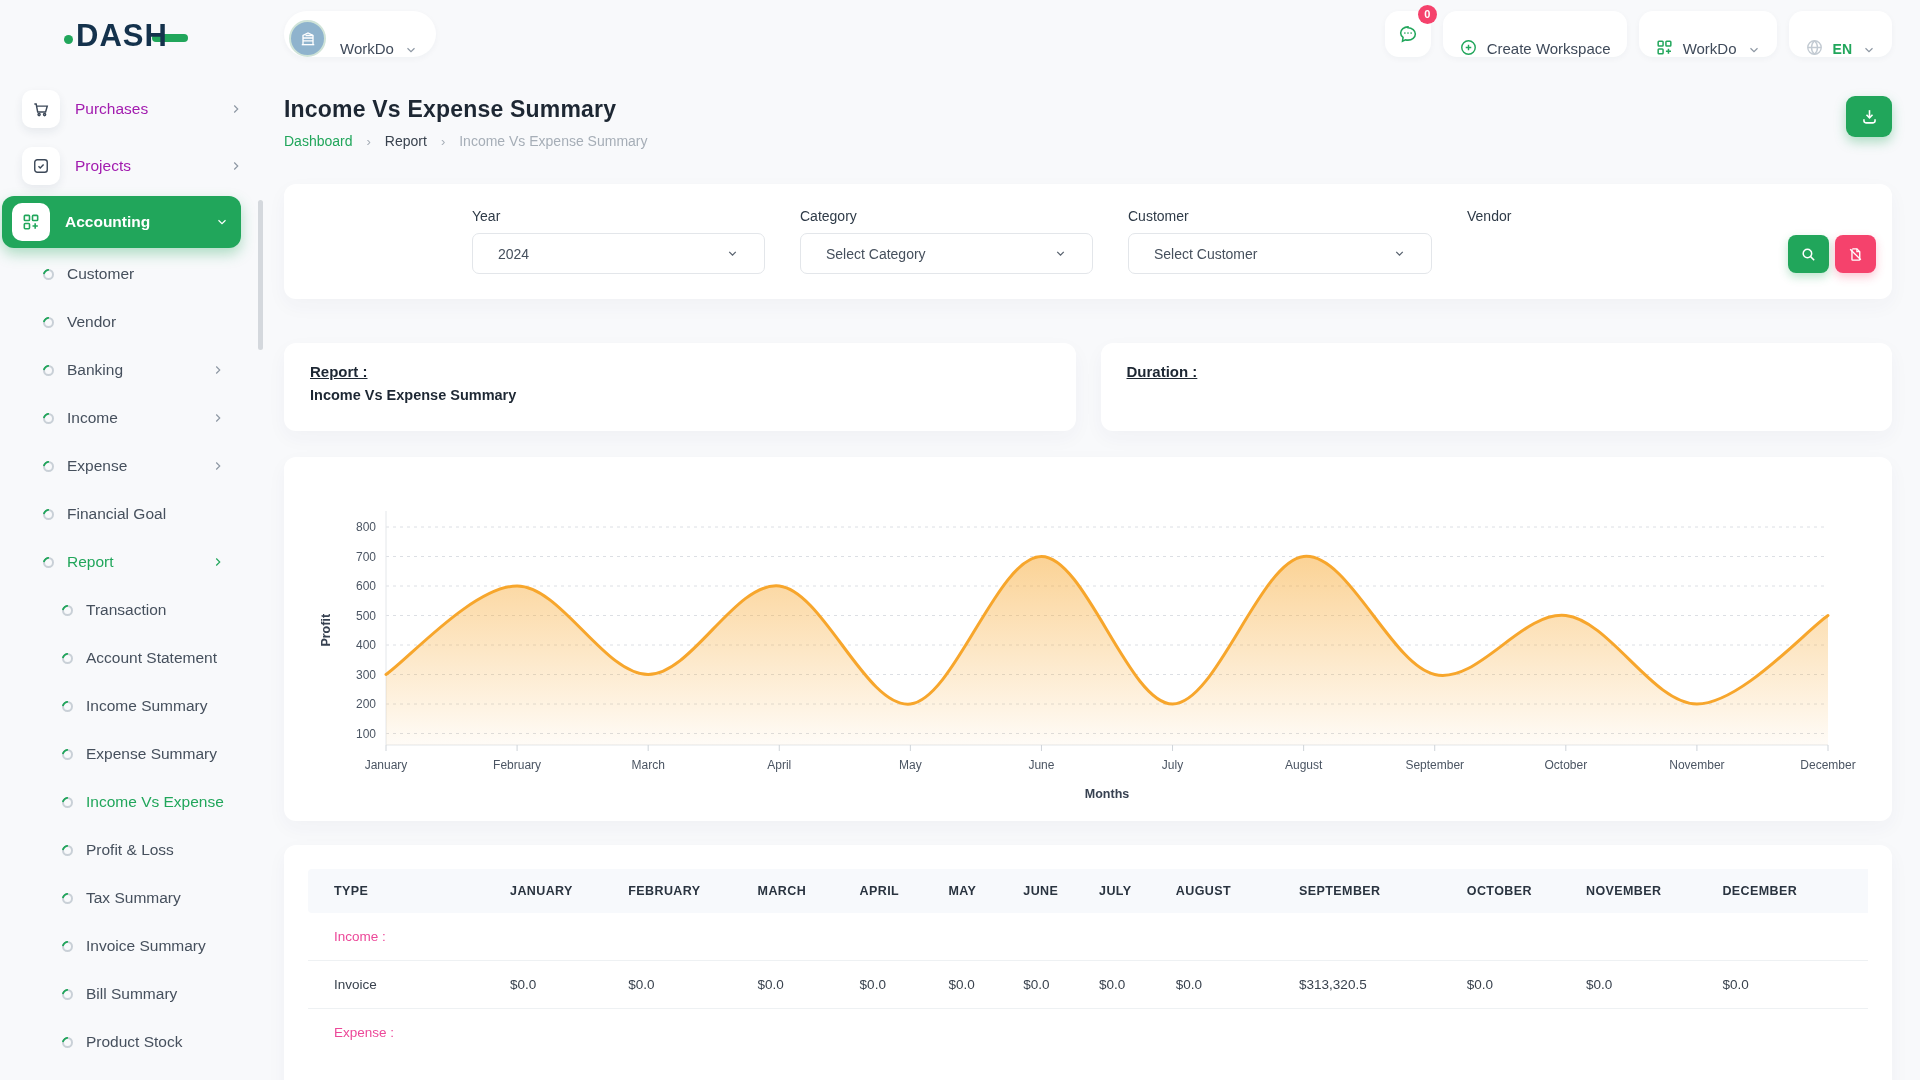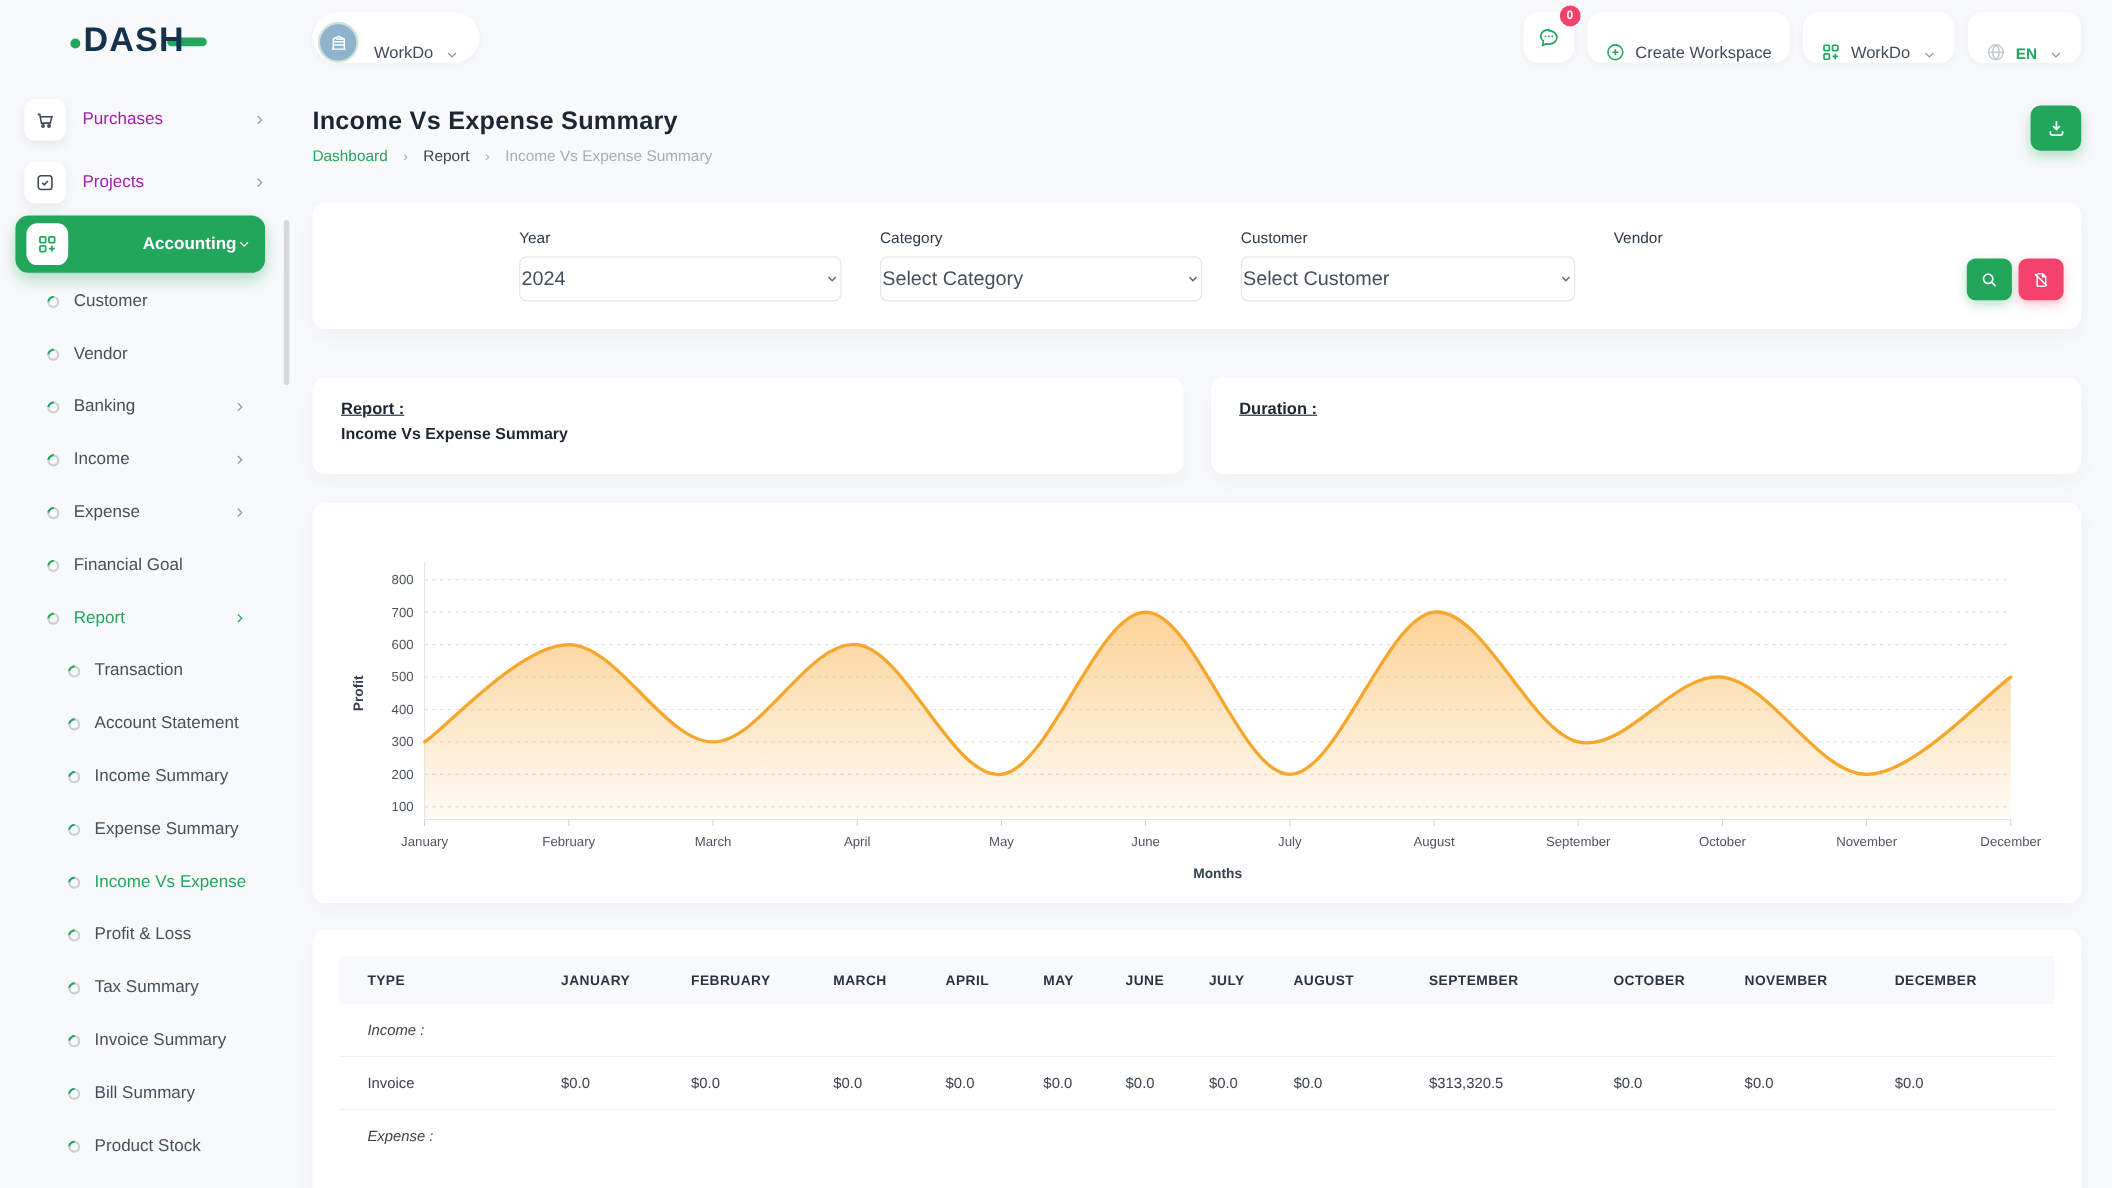--- a/index.html
+++ b/index.html
@@ -15,21 +15,21 @@
   .logo-dot { width:9px; height:9px; border-radius:50%; background:#21a65b; margin-right:3px; margin-top:6px; }
   .logo-dash { width:36px; height:8px; border-radius:4px; background:#21a65b; margin-left:-16px; margin-top:4px; }
   .side-nav { padding-top:8px; }
   .side-top { display:flex; align-items:center; height:57px; padding:0 22px 0 22px; cursor:pointer; color:#a21caf; }
   .icon-box { width:38px; height:38px; border-radius:10px; background:#ffffff; box-shadow:0 4px 10px rgba(30,50,80,.08);
     display:flex; align-items:center; justify-content:center; color:#3c4858; flex:0 0 38px; }
   .icon-box svg { width:20px; height:20px; }
   .side-label { flex:1; margin-left:15px; font-size:15.5px; font-weight:500; }
   .chev { color:#8d97a3; display:flex; }
   .chev svg { width:14px; height:14px; }
-  .side-top.active { background:#21a65b; border-radius:12px; margin:2px 24px 2px 14px; height:52px; padding:0 12px 0 10px; color:#fff; box-shadow:0 6px 14px rgba(33,166,91,.35);text-align:right; }
+  .side-top.active { background:#21a65b; border-radius:12px; margin:2px 24px 2px 2px; height:52px; padding:0 12px 0 10px; color:#fff; box-shadow:0 6px 14px rgba(33,166,91,.35); }
   .side-top.active .icon-box { color:#21a65b; box-shadow:none; }
   .side-top.active .side-label { color:#fff; font-weight:700; }
   .side-top.active .chev { color:#fff; }
   .side-child { display:flex; align-items:center; height:48px; padding-left:43px; padding-right:40px; cursor:pointer; font-size:15.5px; color:#46505d; }
   .side-child.lvl2 { padding-left:62px; }
   .side-child .side-label { margin-left:13px; font-weight:400; }
   .side-child.active { color:#21a65b; }
   .side-child.active .side-label { color:#21a65b; }
   .bullet { width:11px; height:11px; border:2px solid #c9d0d7; border-radius:50%; position:relative; flex:0 0 11px; }
   .bullet::after { content:''; position:absolute; inset:-2px; border:2px solid transparent; border-top-color:#21a65b; border-radius:50%; transform:rotate(-40deg); }
@@ -59,21 +59,21 @@
   .crumb-cur { color:#a6aeb7; }
   .crumb-sep { color:#a6aeb7; font-size:13px; }
   .dl-btn { margin-left:auto; width:46px; height:41px; border-radius:9px; background:#21a65b; border:none; color:#fff; display:flex; align-items:center; justify-content:center; cursor:pointer; box-shadow:0 5px 12px rgba(33,166,91,.35); }
   .dl-btn svg { width:19px; height:19px; }
   
   .card { background:#fff; border-radius:12px; box-shadow:0 7px 20px rgba(40,60,90,.04); }
   .filter-card { margin-top:35px; height:115px; padding:24px 16px 0 20px; display:flex; }
   .filter-fields { display:flex; margin-left:168px; gap:35px; flex:1; }
   .field { display:flex; flex-direction:column; }
   .field-label { font-size:14px; color:#2e3a47; margin-bottom:9px; }
-  .select { width:293px; height:41px; border:1px solid #e3e6ea; border-radius:7px; display:flex; align-items:center; padding:0 1px; font-size:18px; color:#46505d; cursor:pointer; background:#fff; }
+  .select { width:293px; height:41px; border:1px solid #e3e6ea; border-radius:7px; display:flex; align-items:center; padding:0 25px; font-size:14px; color:#46505d; cursor:pointer; background:#fff; }
   .select .sel-chev { margin-left:auto; color:#5a6470; display:flex; }
   .select .sel-chev svg { width:13px; height:13px; }
   .filter-actions { display:flex; gap:6px; align-items:flex-start; margin-top:27px; margin-left:30px; }
   .sq-btn { width:41px; height:38px; border:none; border-radius:8px; display:flex; align-items:center; justify-content:center; color:#fff; cursor:pointer; }
   .sq-btn svg { width:17px; height:17px; }
   .btn-green { background:#21a65b; box-shadow:0 4px 10px rgba(33,166,91,.3); }
   .btn-pink { background:#f5426c; box-shadow:0 4px 10px rgba(245,66,108,.3); }
   
   .summary-row { display:flex; gap:25px; margin-top:44px; }
   .summary-card { flex:1; height:88px; padding:20px 26px; }
@@ -82,21 +82,21 @@
   
   .chart-card { margin-top:26px; height:364px; padding:14px 24px 0 24px; }
   
   .table-card { margin-top:24px; min-height:420px; padding:24px 24px; }
   table { border-collapse:collapse; width:100%; table-layout:fixed; }
   thead th { background:#f7f9fc; font-size:12.5px; font-weight:700; letter-spacing:.4px; color:#2a3440; text-align:left; padding:15px 6px 15px 0; text-transform:uppercase; }
   thead th:first-child { padding-left:26px; border-radius:4px 0 0 4px; }
   tbody td { font-size:13.5px; color:#39424e; padding:16px 6px 16px 0; border-top:1px solid #eef1f3; }
   tbody tr:first-child td { border-top:none; }
   tbody td:first-child { padding-left:26px; }
-  .section-row td { color:#404040;font-style:italic; }
+  .section-row td { color:#ec4899; }
 </style>
 </head>
 <body>
 
 <aside class="sidebar">
   <div class="logo">
     <span class="logo-dot"></span>
     <span class="logo-text">DASH</span>
     <span class="logo-dash"></span>
   </div>

